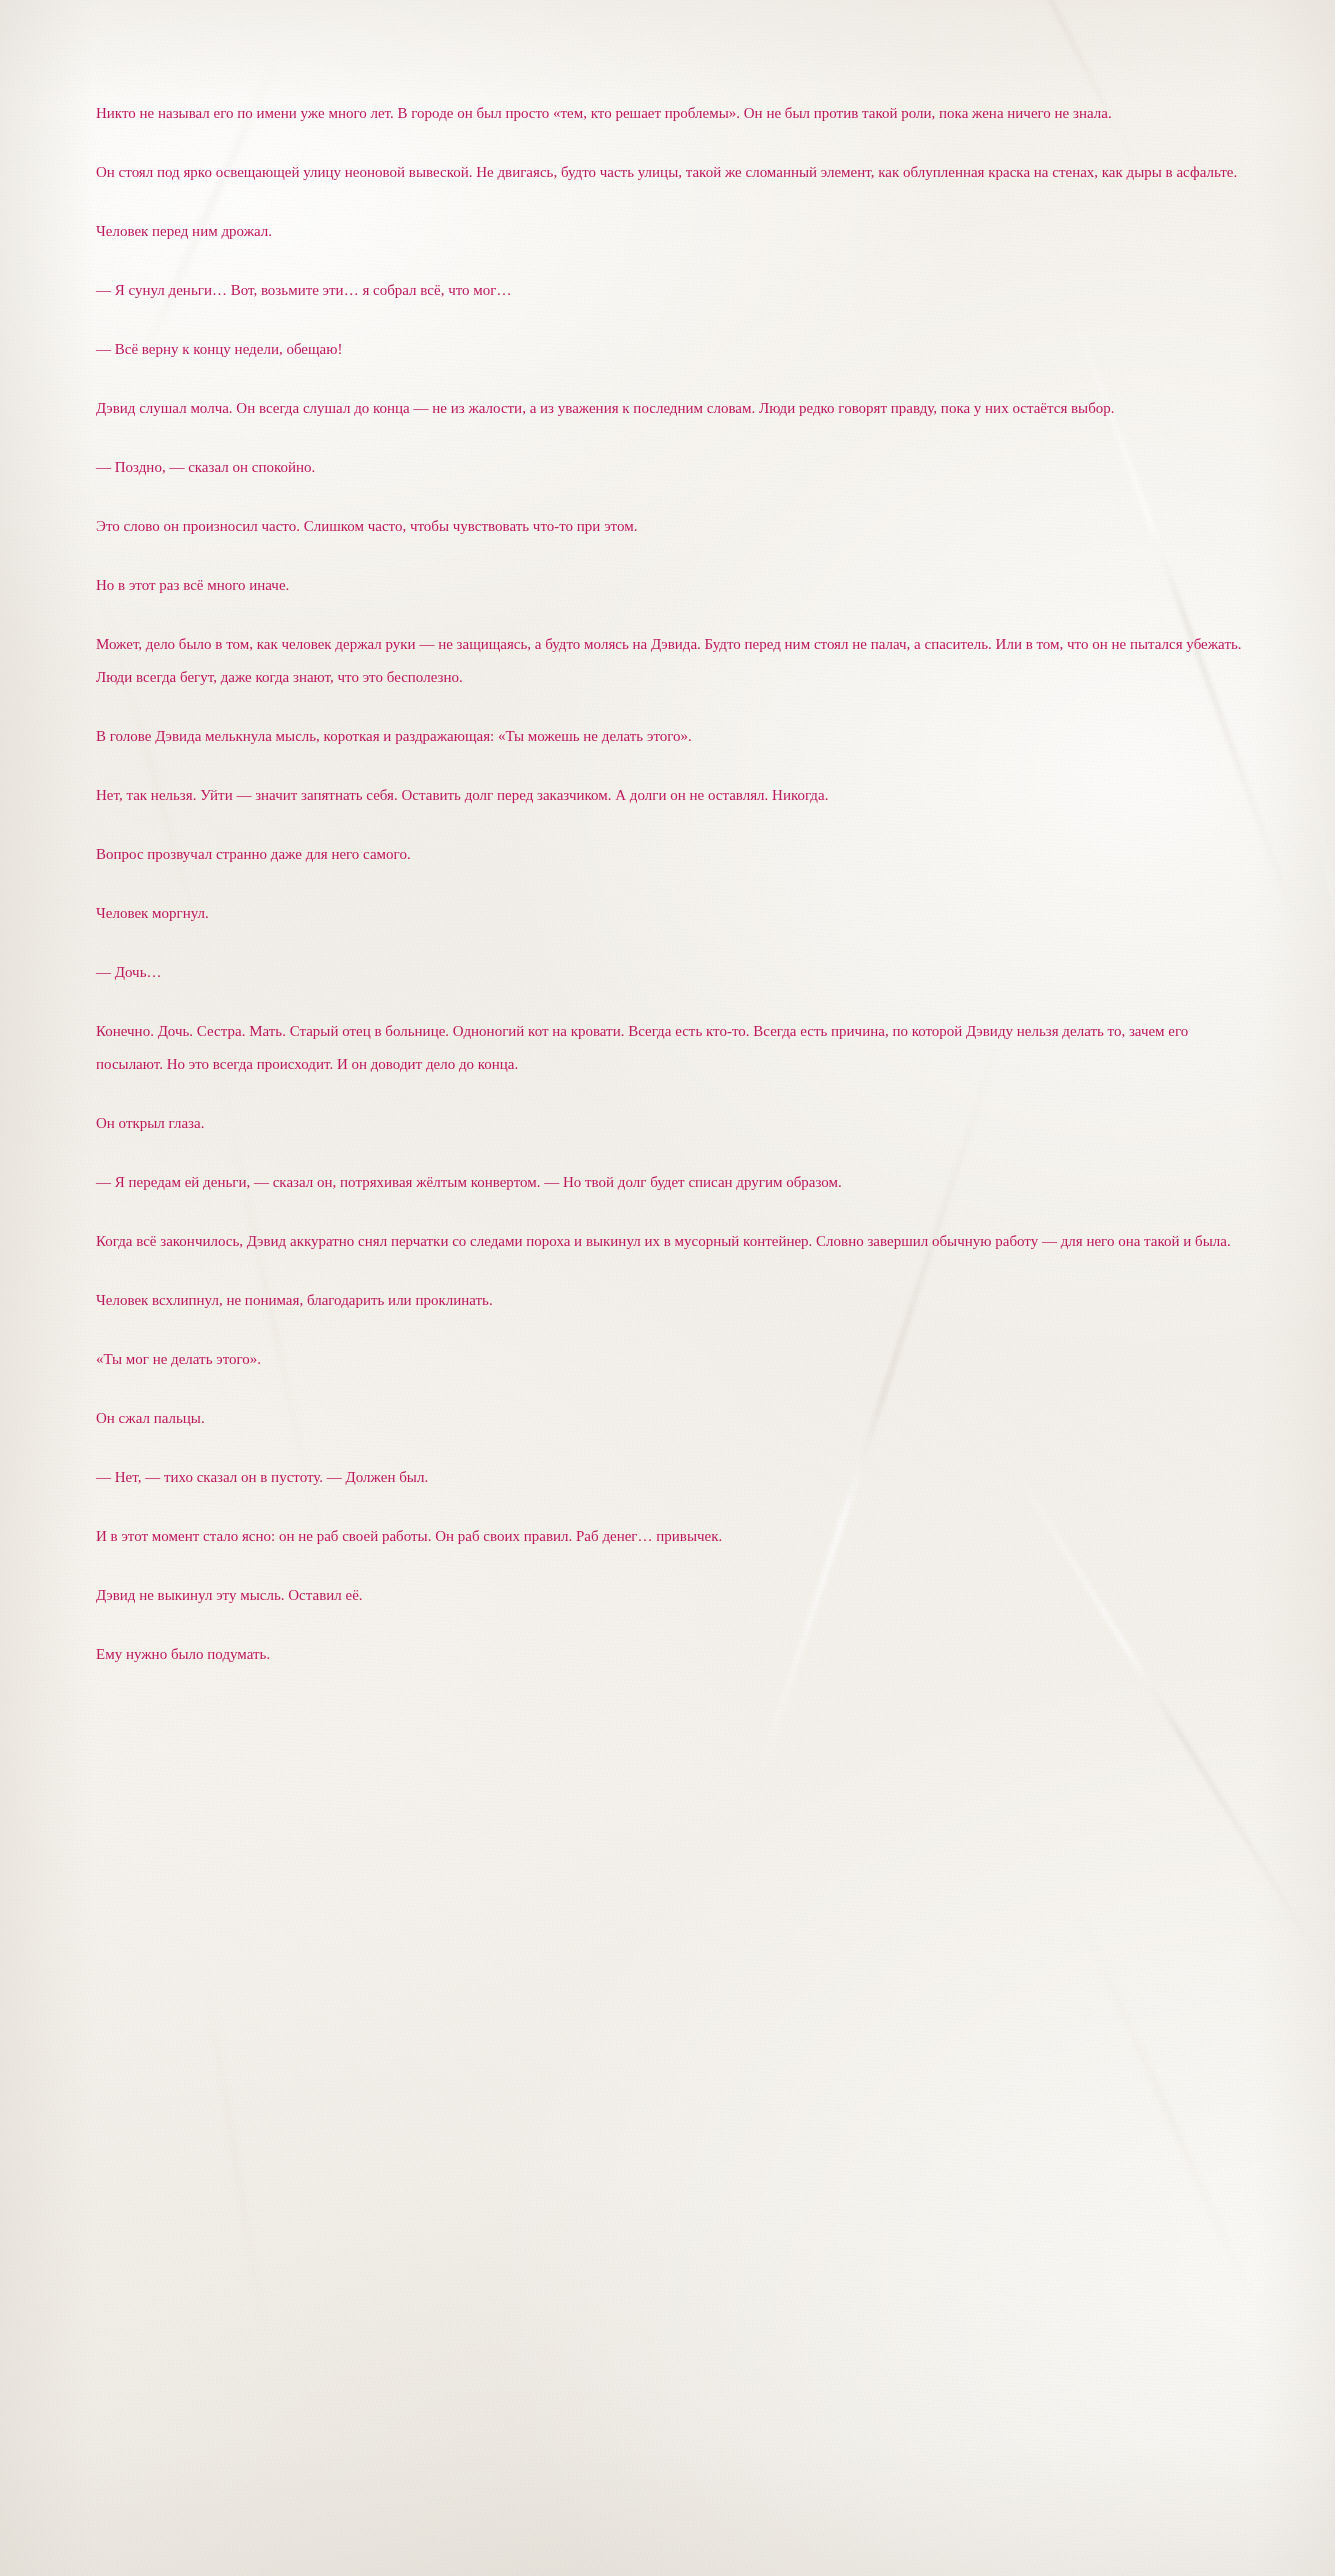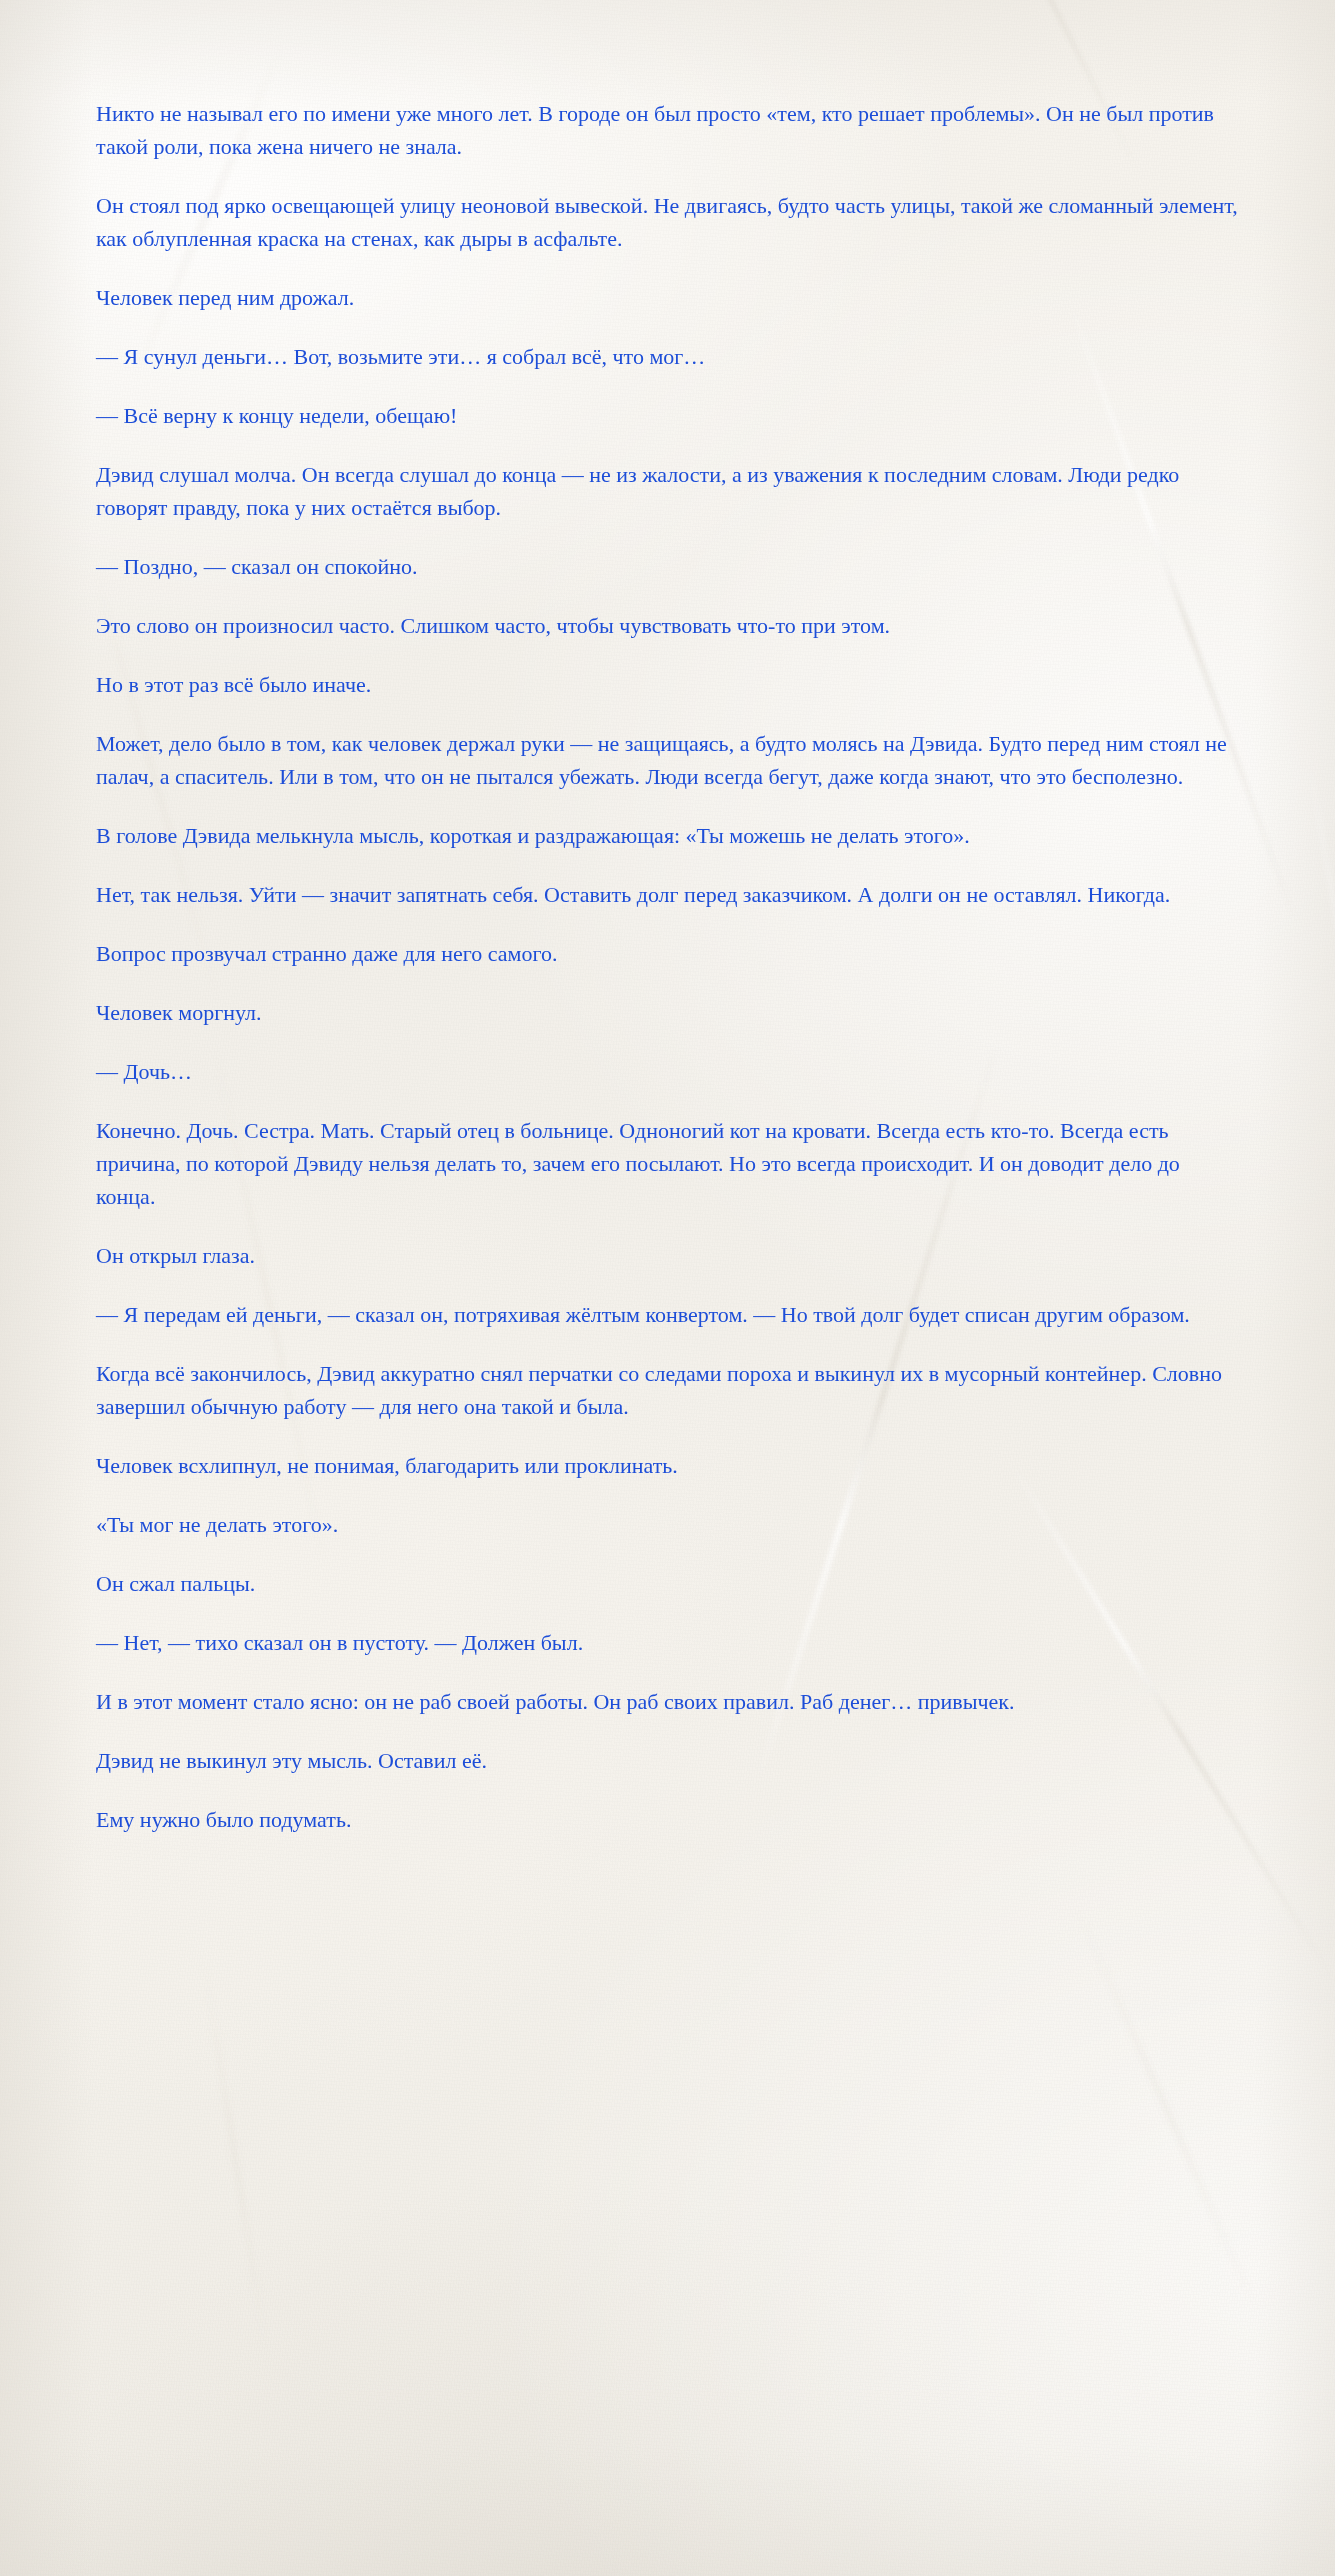--- a/index.html
+++ b/index.html
@@ -81,22 +81,22 @@
 
   
   #story {
     position: absolute;
     left: 96px;
     top: 97px;
     width: 1146px;
     z-index: 5;
   }
   .para {
-    color: #1d4ed8;
-    font-size: 22px;
+    color: #be185d;
+    font-size: 15px;
     line-height: 33px;
     margin: 0 0 26px 0;
     letter-spacing: 0px;
     text-rendering: optimizeLegibility;
   }
   .para:last-child { margin-bottom: 0; margin-top: 26px; }
 </style>
 </head>
 <body>
 
@@ -118,21 +118,21 @@
 
 <article id="story">
   <p class="para">Никто не называл его по имени уже много лет. В городе он был просто «тем, кто решает проблемы». Он не был против такой роли, пока жена ничего не знала.</p>
   <p class="para">Он стоял под ярко освещающей улицу неоновой вывеской. Не двигаясь, будто часть улицы, такой же сломанный элемент, как облупленная краска на стенах, как дыры в асфальте.</p>
   <p class="para">Человек перед ним дрожал.</p>
   <p class="para">— Я сунул деньги… Вот, возьмите эти… я собрал всё, что мог…</p>
   <p class="para">— Всё верну к концу недели, обещаю!</p>
   <p class="para">Дэвид слушал молча. Он всегда слушал до конца — не из жалости, а из уважения к последним словам. Люди редко говорят правду, пока у них остаётся выбор.</p>
   <p class="para">— Поздно, — сказал он спокойно.</p>
   <p class="para">Это слово он произносил часто. Слишком часто, чтобы чувствовать что-то при этом.</p>
-  <p class="para">Но в этот раз всё было иначе.</p>
+  <p class="para">Но в этот раз всё много иначе.</p>
   <p class="para">Может, дело было в том, как человек держал руки — не защищаясь, а будто молясь на Дэвида. Будто перед ним стоял не палач, а спаситель. Или в том, что он не пытался убежать. Люди всегда бегут, даже когда знают, что это бесполезно.</p>
   <p class="para">В голове Дэвида мелькнула мысль, короткая и раздражающая: «Ты можешь не делать этого».</p>
   <p class="para">Нет, так нельзя. Уйти — значит запятнать себя. Оставить долг перед заказчиком. А долги он не оставлял. Никогда.</p>
   <p class="para">Вопрос прозвучал странно даже для него самого.</p>
   <p class="para">Человек моргнул.</p>
   <p class="para">— Дочь…</p>
   <p class="para">Конечно. Дочь. Сестра. Мать. Старый отец в больнице. Одноногий кот на кровати. Всегда есть кто-то. Всегда есть причина, по которой Дэвиду нельзя делать то, зачем его посылают. Но это всегда происходит. И он доводит дело до конца.</p>
   <p class="para">Он открыл глаза.</p>
   <p class="para">— Я передам ей деньги, — сказал он, потряхивая жёлтым конвертом. — Но твой долг будет списан другим образом.</p>
   <p class="para">Когда всё закончилось, Дэвид аккуратно снял перчатки со следами пороха и выкинул их в мусорный контейнер. Словно завершил обычную работу — для него она такой и была.</p>

